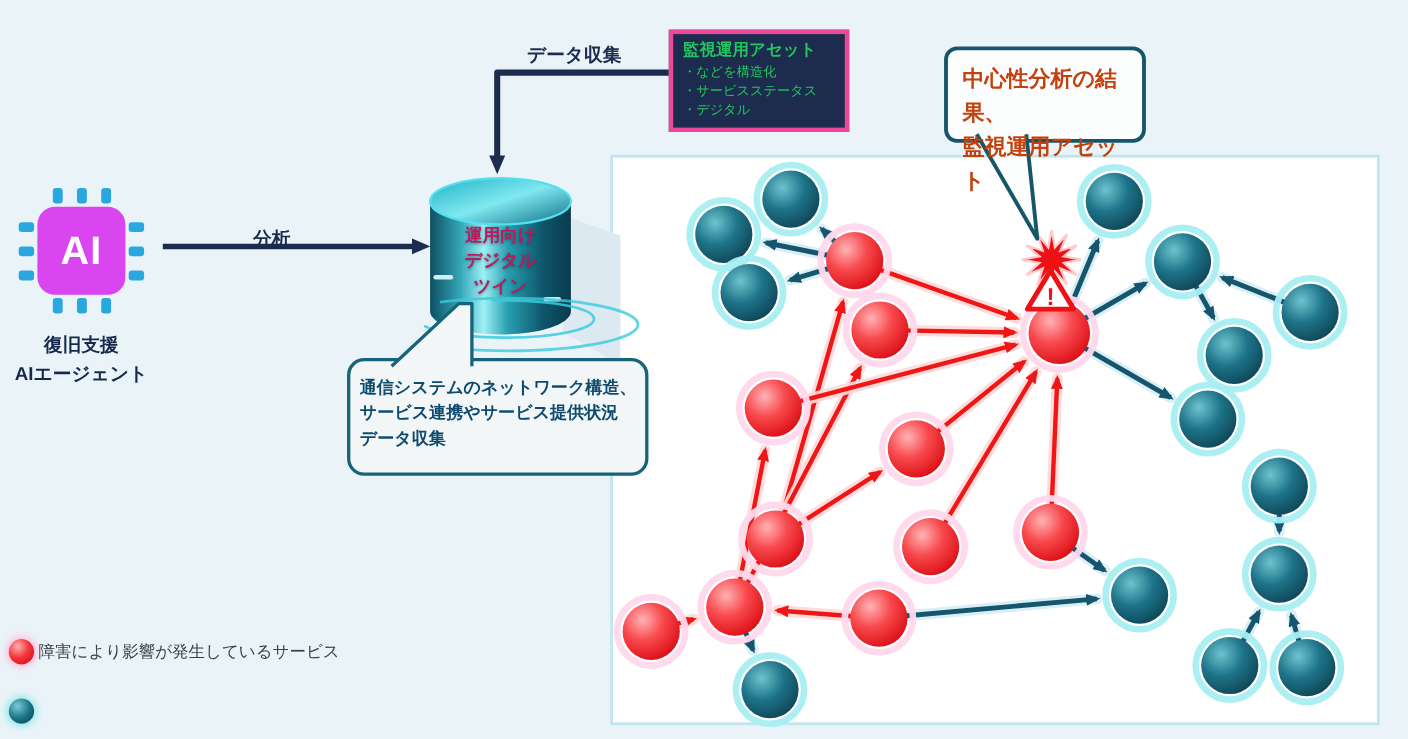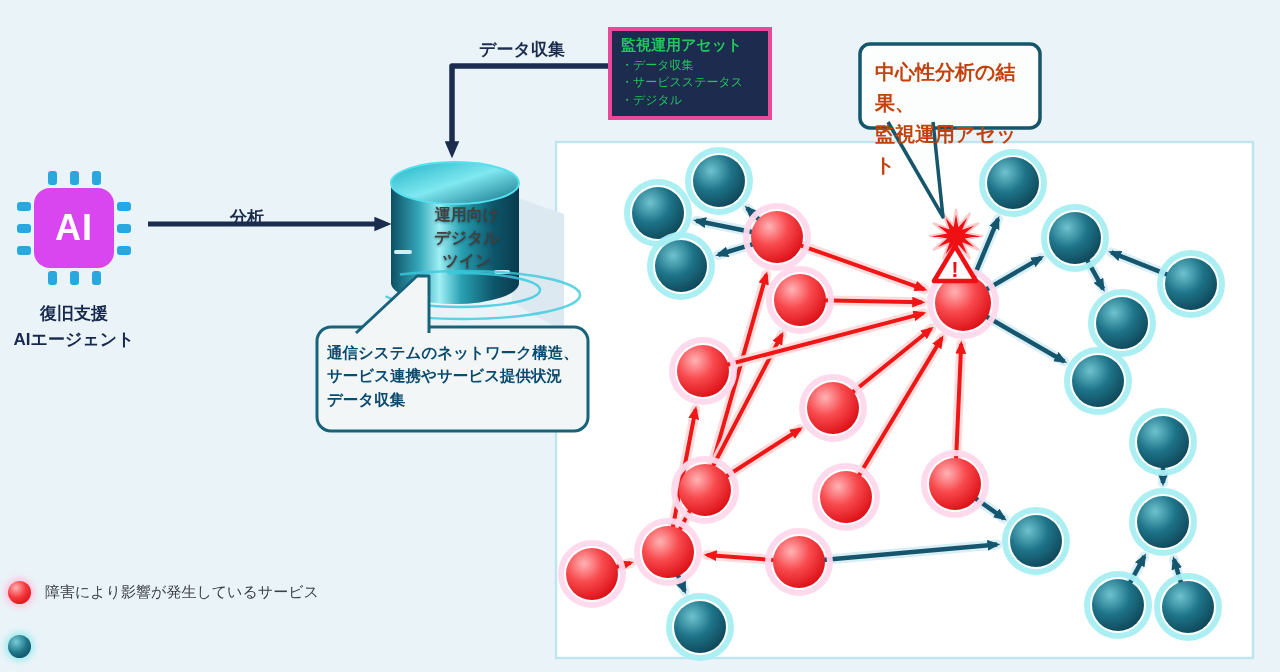--- a/index.html
+++ b/index.html
@@ -21,34 +21,34 @@
   .lbl-analysis{left:230px;top:206px;width:90px;text-align:left;}
   .lbl-datacol{left:462px;top:38px;width:120px;text-align:center;}
 
   
   .asset-box{position:absolute;left:608px;top:27px;width:138px;background:#1d2b4e;border:4px solid #ec4899;
              color:#22c55e;padding:5px 9px 7px 9px;}
   .asset-title{font-size:15px;font-weight:bold;margin-bottom:2px;}
   .asset-item{font-size:12px;line-height:1.45;}
 
   
-  .twin-label{position:absolute;left:405px;top:203px;width:124px;text-align:center;color:#404040;
+  .twin-label{position:absolute;left:393px;top:203px;width:124px;text-align:center;color:#be185d;
               font-size:16px;font-weight:bold;line-height:1.45;text-shadow:0 1px 3px rgba(0,50,60,.55);}
 
   
   .note-text{position:absolute;left:327px;top:341px;width:252px;color:#0c4a6e;
              font-size:15.5px;font-weight:bold;line-height:1.5;}
 
   
   .callout-text{position:absolute;left:875px;top:57px;width:160px;color:#c2410c;
                 font-size:20px;font-weight:bold;line-height:1.55;}
 
   
   .legend{position:absolute;left:8px;top:580px;}
-  .legend-row{display:flex;align-items:center;gap:14px;margin-bottom:30px;height:24px;}
+  .legend-row{display:flex;align-items:center;gap:4px;margin-bottom:30px;height:24px;}
   .legend-dot{width:23px;height:23px;border-radius:50%;flex:0 0 auto;}
   .legend-dot.failure{background:radial-gradient(circle at 35% 30%, #ffb0b2, #f4383c 45%, #d00007);
                       box-shadow:0 0 6px 3px #ffc3e0;}
   .legend-dot.normal{background:radial-gradient(circle at 35% 30%, #79cdd8, #1e7488 50%, #0c3c4d);
                      box-shadow:0 0 6px 3px #9fecef;}
   .legend-label{color:#3c4148;font-size:15px;}
 </style>
 </head>
 <body>
 
@@ -246,21 +246,21 @@
   <div class="ai-caption">
     <div>復旧支援</div>
     <div>AIエージェント</div>
   </div>
 
   <div class="flow-label lbl-analysis">分析</div>
   <div class="flow-label lbl-datacol">データ収集</div>
 
   <div class="asset-box">
     <div class="asset-title">監視運用アセット</div>
-    <div class="asset-item">・データ収集</div>
+    <div class="asset-item">・などを構造化</div>
     <div class="asset-item">・サービスステータス</div>
     <div class="asset-item">・デジタル</div>
   </div>
 
   <div class="twin-label">
     <div>運用向け</div>
     <div>デジタル</div>
     <div>ツイン</div>
   </div>
 

